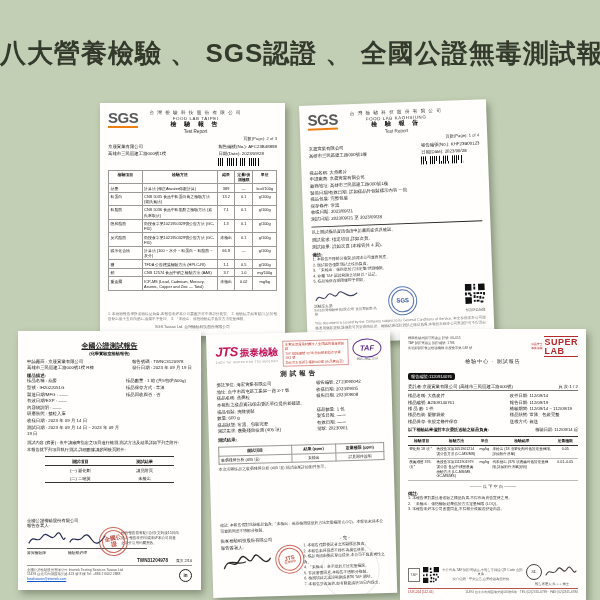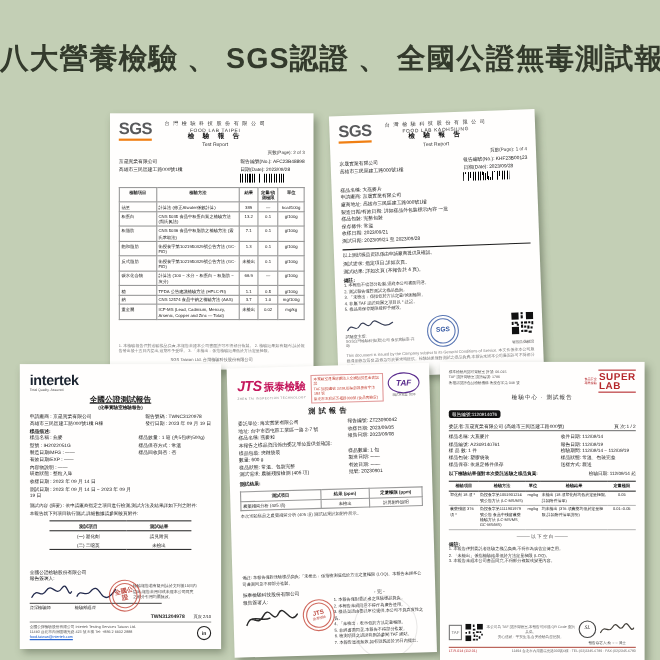--- a/index.html
+++ b/index.html
@@ -321,24 +321,20 @@
           <rect width="21" height="21" fill="#fff"></rect>
           <path fill="#111" d="M0 0h7v7H0zM2 2h3v3H2zM14 0h7v7h-7zM16 2h3v3h-3zM0 14h7v7H0zM2 16h3v3H2zM9 0h2v2H9zM9 3h2v3H9zM12 9h3v2h-3zM9 9h2v2H9zM16 9h2v2h-2zM19 9h2v3h-2zM9 12h2v3H9zM12 13h2v2h-2zM15 13h2v3h-2zM18 14h2v2h-2zM9 17h2v2H9zM12 17h3v2h-3zM16 18h3v2h-3zM0 9h2v3H0zM3 9h3v2H3zM5 11h2v2H5z"></path>
         </svg>
         <div style="font-size:3.3px;color:#555;">報告防偽驗證</div>
       </div>
     </div>
     <div class="fine" style="margin-top:3px;">This document is issued by the Company subject to its General Conditions of Service. 本文件係依本公司服務通用條款簽發,該條款可於要求時提供。檢驗結果僅對測試之樣品負責,本報告未經本公司書面許可不得部分複製。</div>
   </section>
 
   <section class="card cardC">
-    <div>
-      <div class="itklogo">intertek</div>
-      <div class="itktag">Total Quality. Assured.</div>
-    </div>
     <div class="itktitle">全國公證測試報告</div>
     <div class="itksub">(化學實驗室檢驗報告)</div>
     <div class="meta">
       <div class="ml">
         <div>申請廠商 : 京晟實業有限公司</div>
         <div>高雄市三民區建工路000號1樓 R棟</div>
       </div>
       <div class="mr">
         <div>報告號碼 : TWNC3120978</div>
         <div>發行日期 : 2023 年 09 月 19 日</div>

